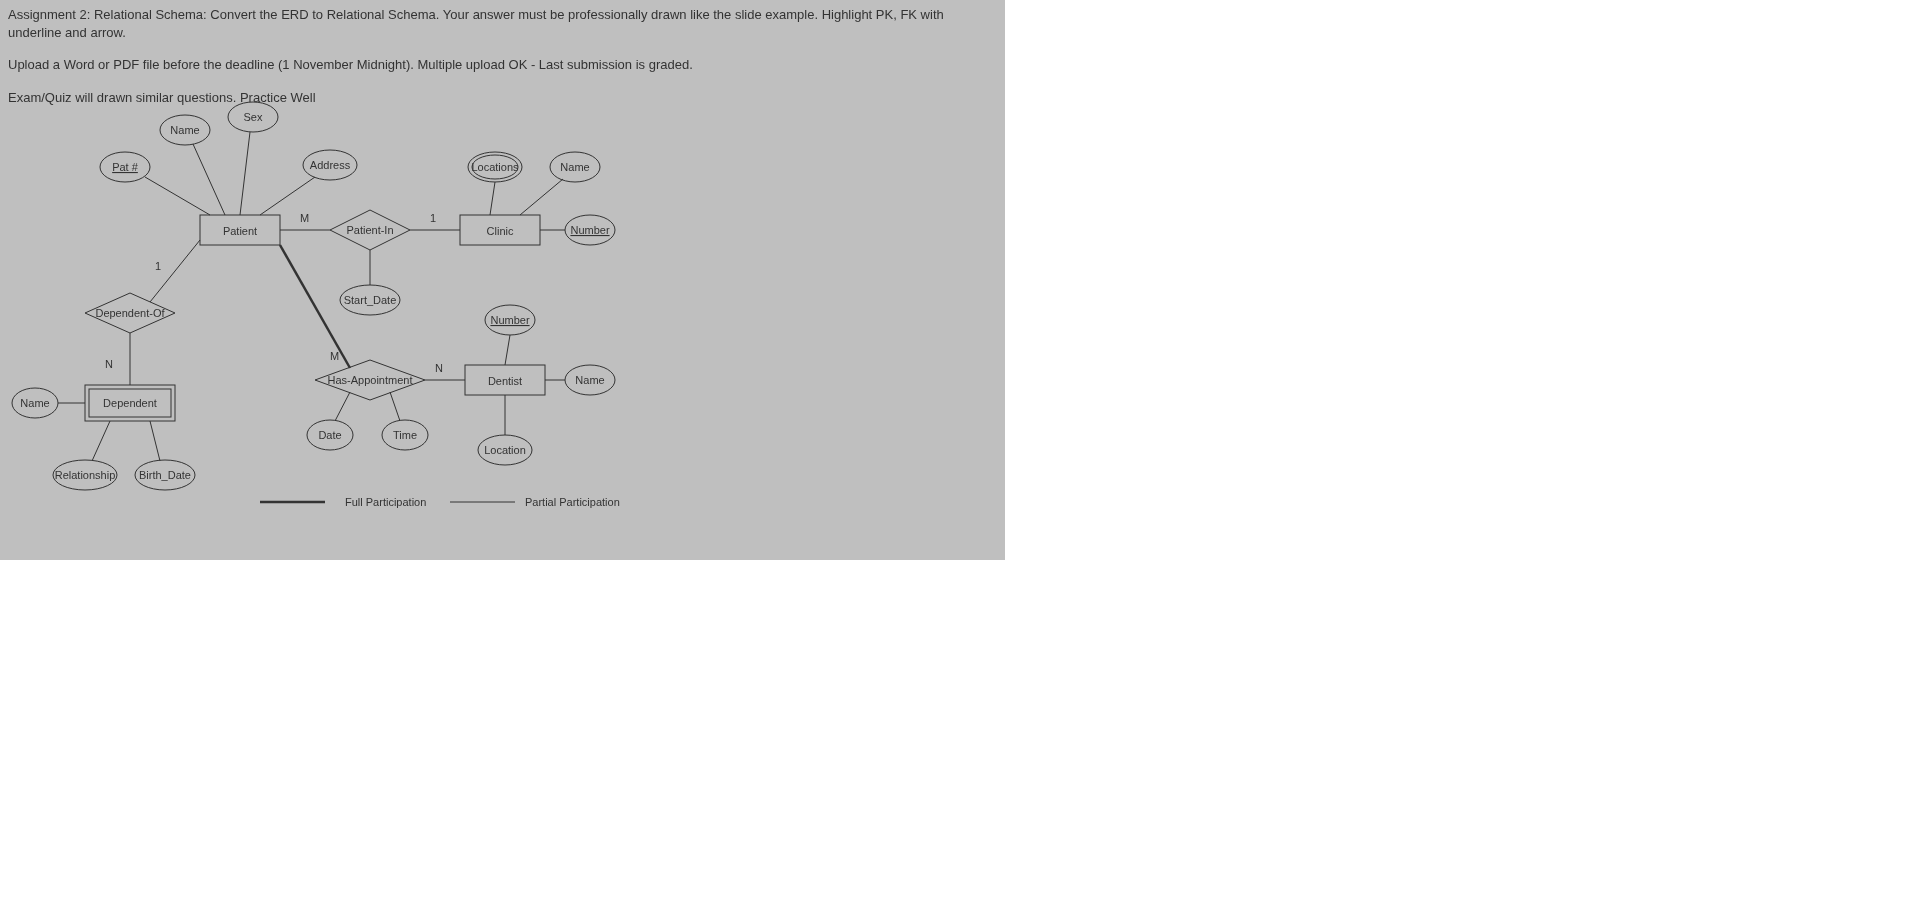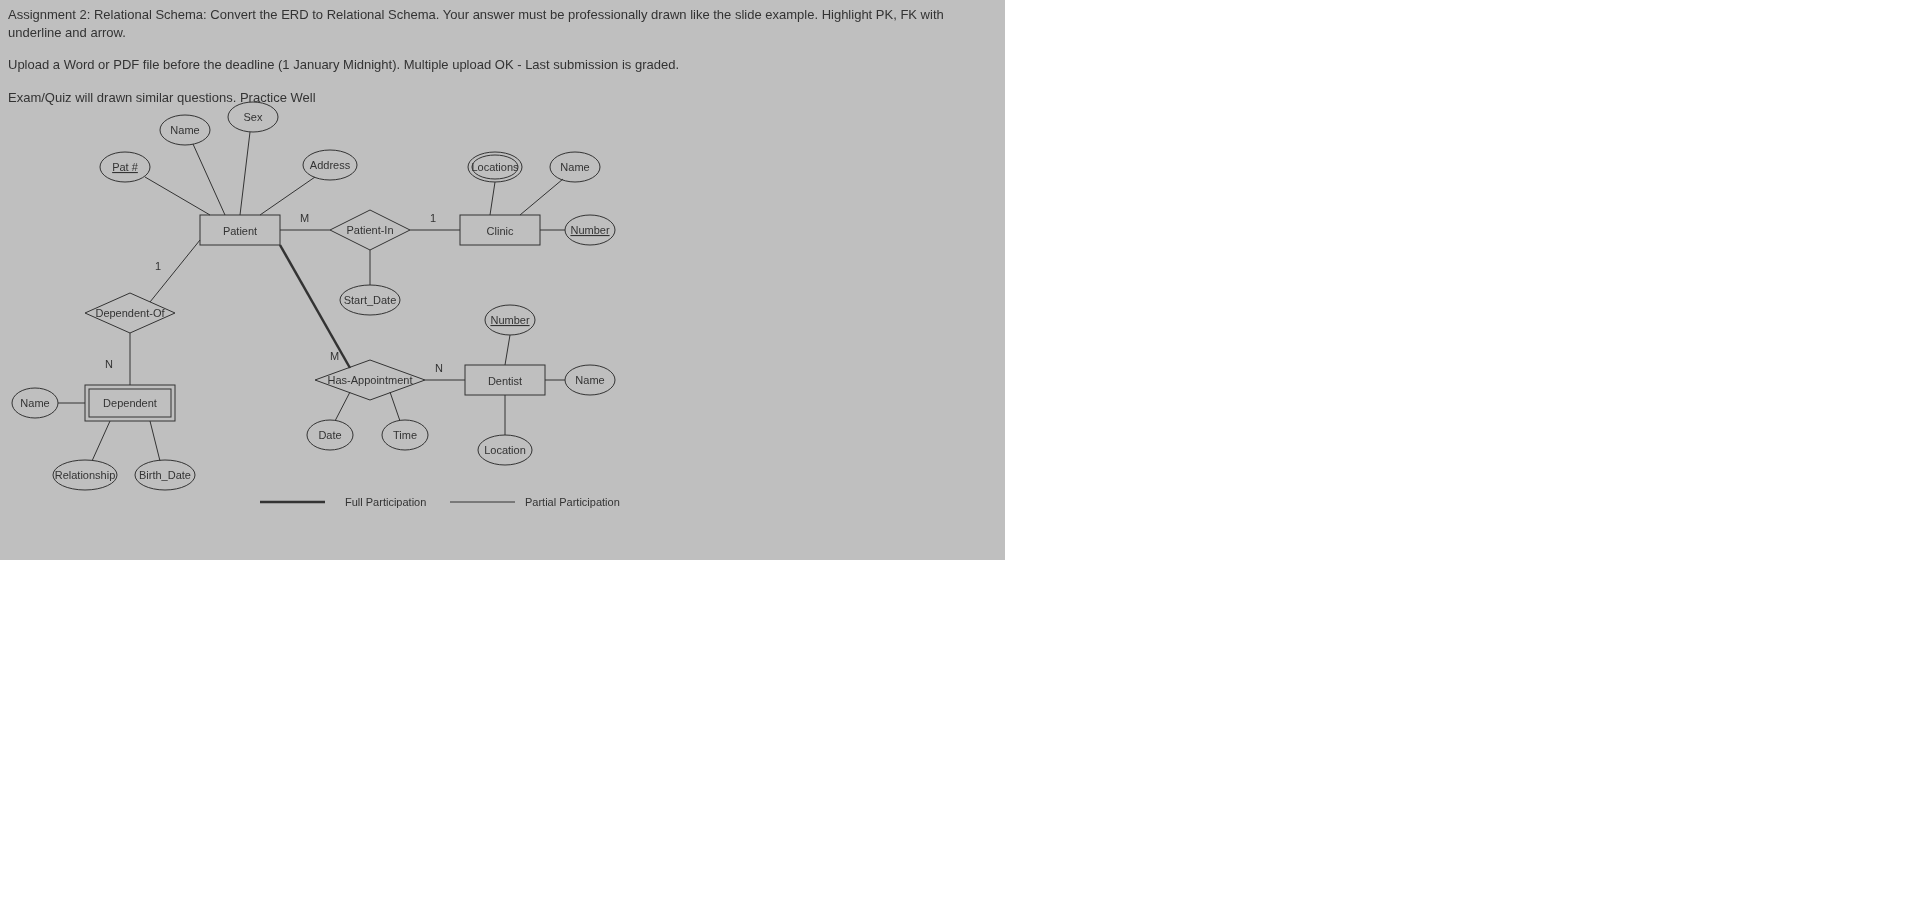--- a/index.html
+++ b/index.html
@@ -53,21 +53,21 @@
   svg .thick  { stroke: #333333; stroke-width: 2.5; }
 </style>
 </head>
 <body>
 
 <div class="page">
   <div class="gray-panel">
 
     <div class="instructions">
       <p>Assignment 2: Relational Schema: Convert the ERD to Relational Schema. Your answer must be professionally drawn like the slide example. Highlight PK, FK with underline and arrow.</p>
-      <p>Upload a Word or PDF file before the deadline (1 January Midnight). Multiple upload OK - Last submission is graded.</p>
+      <p>Upload a Word or PDF file before the deadline (1 November Midnight). Multiple upload OK - Last submission is graded.</p>
       <p>Exam/Quiz will drawn similar questions. Practice Well</p>
     </div>
 
     <svg class="erd" viewBox="0 0 640 430">
 
       <rect class="entity" x="200" y="125" width="80" height="30"></rect>
       <text x="240" y="145" text-anchor="middle">Patient</text>
 
       <ellipse class="attr" cx="125" cy="77" rx="25" ry="15"></ellipse>
       <text x="125" y="81" text-anchor="middle" text-decoration="underline">Pat #</text>

